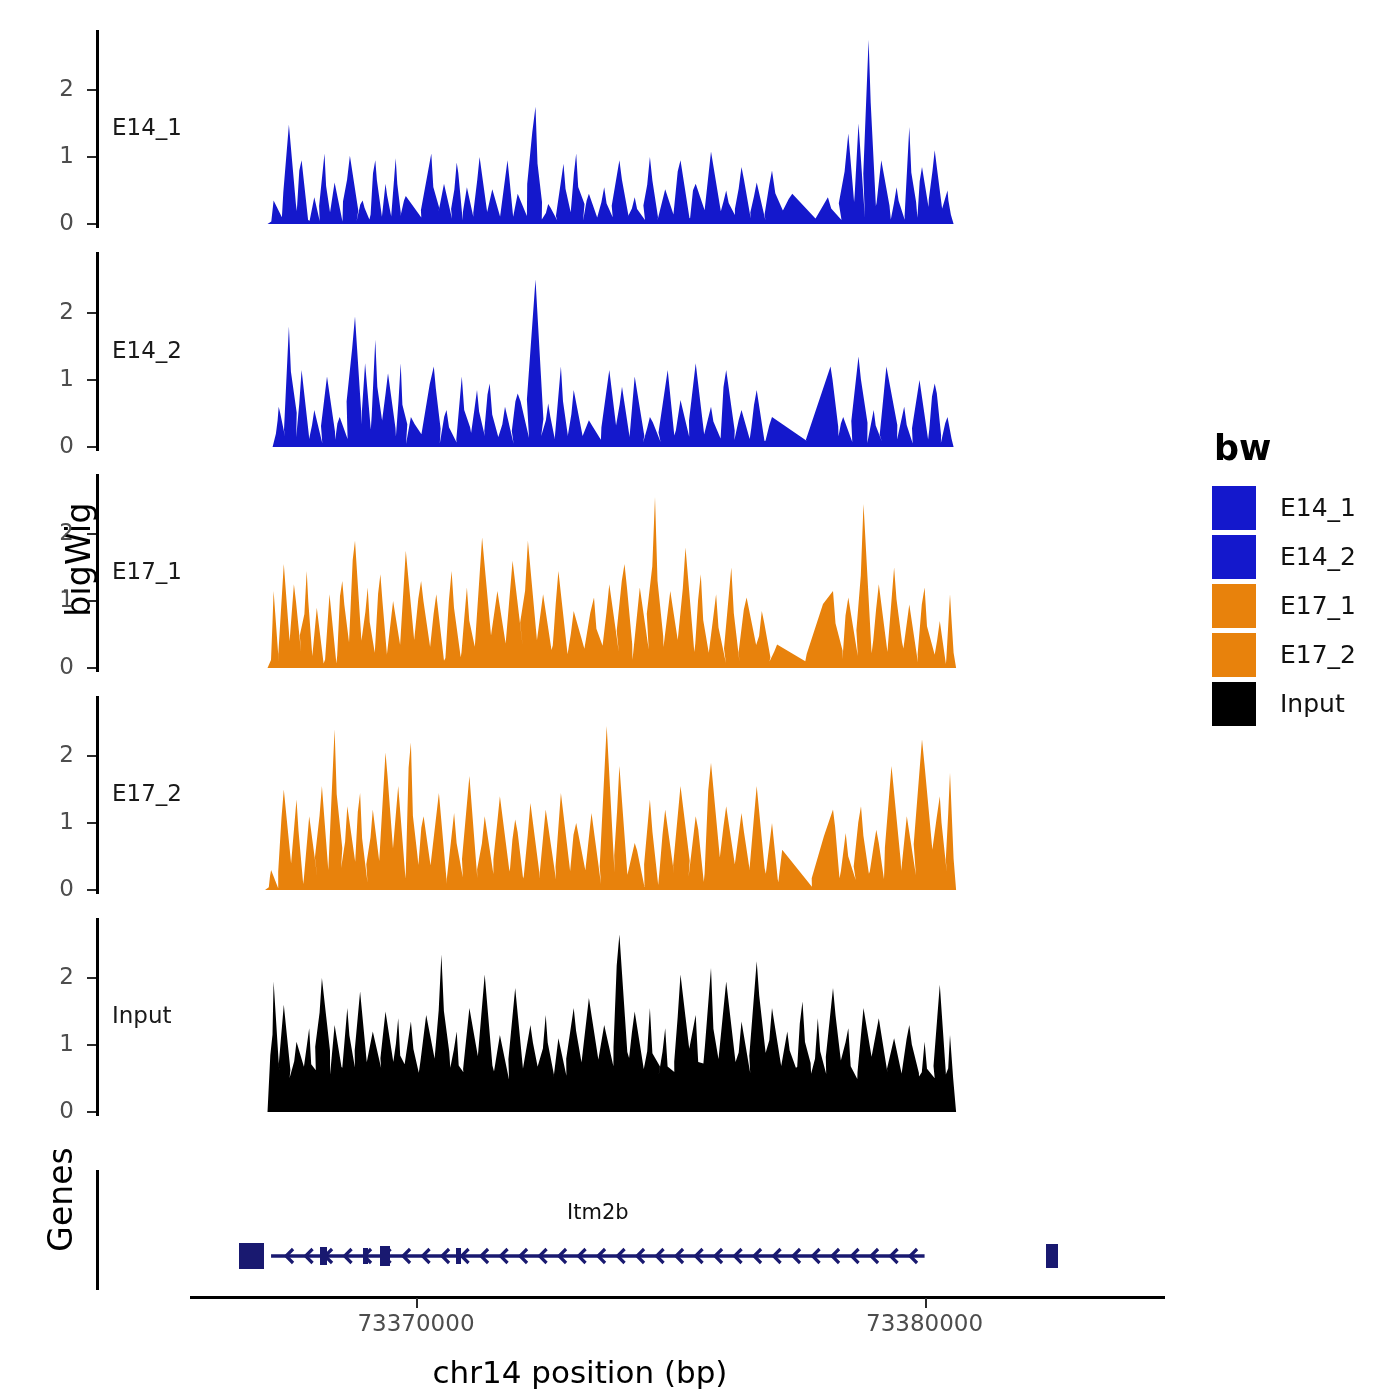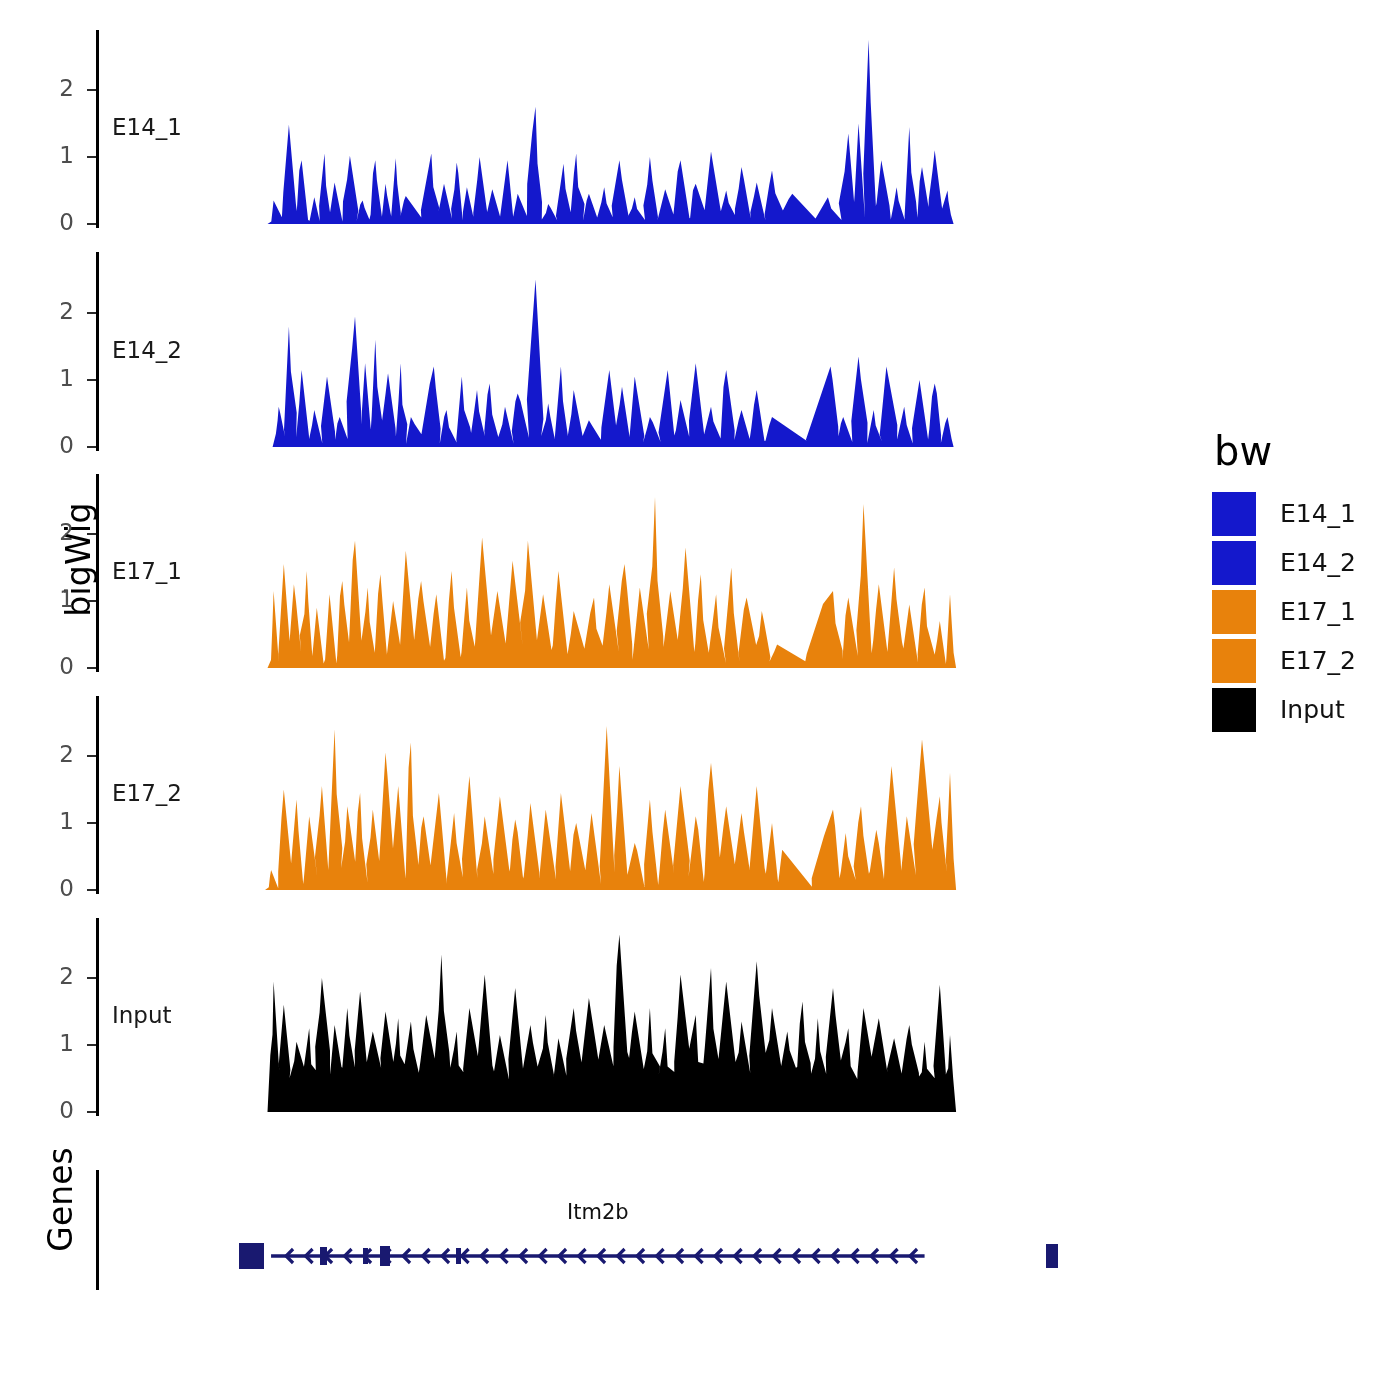--- a/index.html
+++ b/index.html
@@ -74,22 +74,22 @@
 
   
   .gene-label {
     font-size: 21px; color: #111;
     text-align: center; width: 240px;
   }
 
   
   .legend { left: 1212px; top: 428px; }
   .legend-title {
-    font-size: 40px; color: #000;
-    margin-bottom: 15px; margin-left: 2px;
+    font-size: 35px; color: #000;
+    margin-bottom: 15px; margin-left: 2px; font-weight: bold;
   }
   .legend-row {
     display: flex; align-items: center;
     height: 49px;
   }
   .legend-key {
     width: 44px; height: 44px;
     flex: 0 0 44px;
   }
   .legend-text {
@@ -203,20 +203,28 @@
         <path d="M 917.0571428571429 89 L 910.0571428571429 96 L 917.0571428571429 103" fill="none" stroke="#191970" stroke-width="3.2"></path>
         <rect x="239" y="83" width="25" height="26" fill="#191970"></rect>
         <rect x="320" y="87" width="7" height="18" fill="#191970"></rect>
         <rect x="363" y="88" width="5" height="16" fill="#191970"></rect>
         <rect x="380" y="86" width="10" height="20" fill="#191970"></rect>
         <rect x="456" y="88" width="5" height="16" fill="#191970"></rect>
         <rect x="1046" y="84" width="12" height="24" fill="#191970"></rect>
       </svg>
     </div>
 
+  <div class="abs" id="xaxis" style="left:0;top:1296px;width:1180px;height:100px;">
+      <div class="abs xaxis-line" style="left: 190px; top: 0px; width: 975px;"></div>
+      <div class="abs xtick" style="left: 416px; top: 2px;"></div>
+      <div class="abs xticklab" style="left: 306px; top: 14px;">73370000</div>
+      <div class="abs xtick" style="left: 924.571px; top: 2px;"></div>
+      <div class="abs xticklab" style="left: 814.571px; top: 14px;">73380000</div>
+      <div class="abs xlab" style="top: 58px;">chr14 position (bp)</div>
+    </div>
 
   <div class="abs legend">
     <div class="legend-title">bw</div>
     <div id="legend-items">
         <div class="legend-row">
           <div class="legend-key" style="background: rgb(20, 24, 204);"></div>
           <div class="legend-text">E14_1</div>
         </div>
         <div class="legend-row">
           <div class="legend-key" style="background: rgb(20, 24, 204);"></div>

